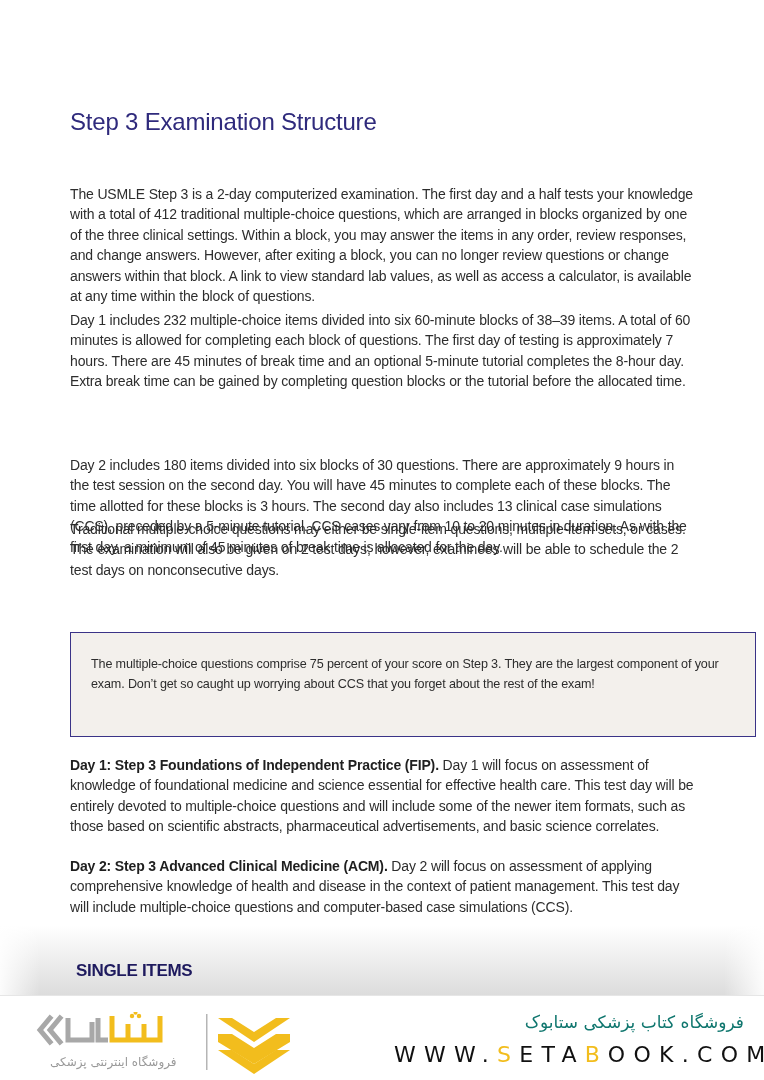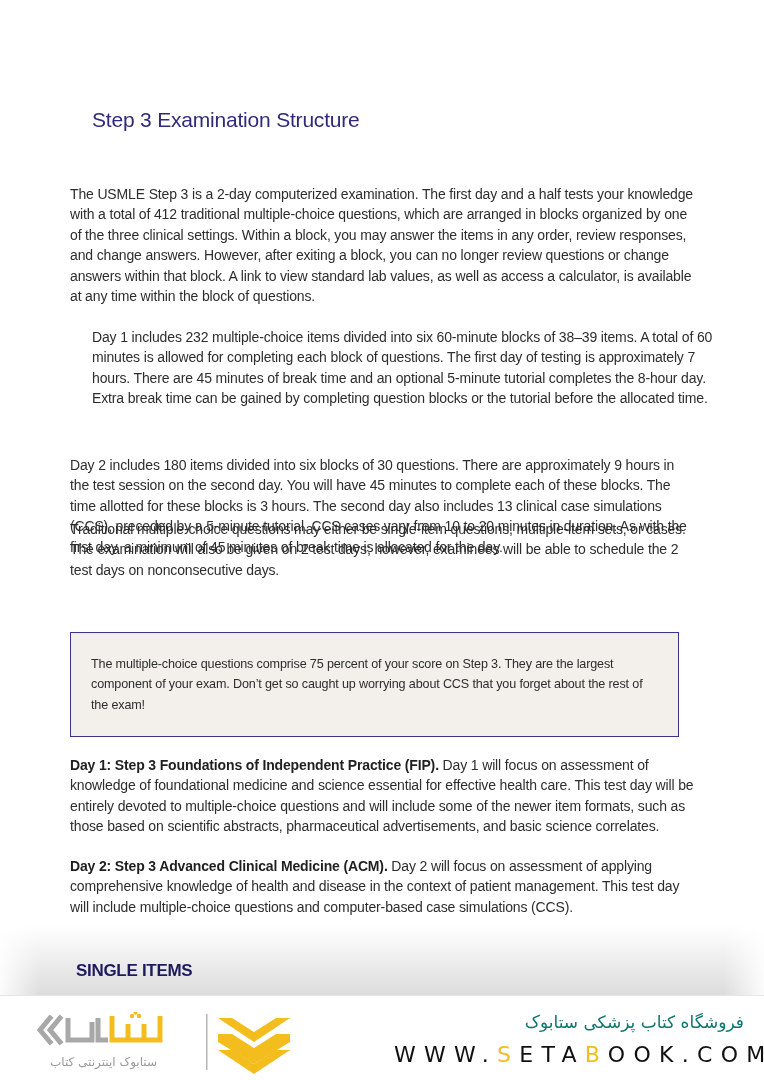--- a/index.html
+++ b/index.html
@@ -19,45 +19,44 @@
       left: 0; top: 0;
       width: 764px;
       height: 995px;
       background: #ffffff;
     }
     .title {
       position: absolute;
       left: 70px;
       top: 108px;
       font-family: "Liberation Sans", "DejaVu Sans", sans-serif;
-      font-size: 21px;
+      font-size: 24px;
       font-weight: normal;
       color: #2f2a7c;
       letter-spacing: -0.2px;
       white-space: nowrap;
-      margin-left: 22px;
     }
     .body-text {
       position: absolute;
       left: 70px;
       width: 626px;
       font-size: 14px;
       line-height: 20.4px;
       color: #2d2d2d;
       letter-spacing: -0.15px;
     }
     .p1 { top: 184px; }
-    .p2 { top: 327px; margin-left: 22px; }
+    .p2 { top: 310px; }
     .p3 { top: 455px; }
     .p4 { top: 519px; }
     .callout {
       position: absolute;
       left: 70px;
       top: 632px;
-      width: 609px;
+      width: 686px;
       height: 105px;
       background: #f3f0ec;
       border: 1.5px solid #3a3387;
       padding: 21px 20px 0 20px;
     }
     .callout p {
       font-size: 12.6px;
       line-height: 20.4px;
       color: #2d2d2d;
       letter-spacing: -0.15px;
@@ -192,17 +191,17 @@
 
   <rect x="170" y="2" width="1.5" height="56" fill="#b5b5b5"></rect>
 
   <g fill="#f2bd1d">
     <polygon points="182,6 196,6 218,20 240,6 254,6 218,30"></polygon>
     <polygon points="182,22 196,22 218,36 240,22 254,22 254,30 218,52 182,30"></polygon>
     <polygon points="182,38 196,38 218,52 240,38 254,38 218,62"></polygon>
   </g>
 </svg>
 
-<div class="logo-fa-sub">ستابوک اینترنتی کتاب</div>
+<div class="logo-fa-sub">فروشگاه اینترنتی پزشکی</div>
 
 <div class="footer-fa">فروشگاه کتاب پزشکی ستابوک</div>
 
 <div class="footer-url"><span>WWW.</span><span class="hl">S</span><span>ETA</span><span class="hl">B</span><span>OOK.COM</span></div>
 
 </body></html>

